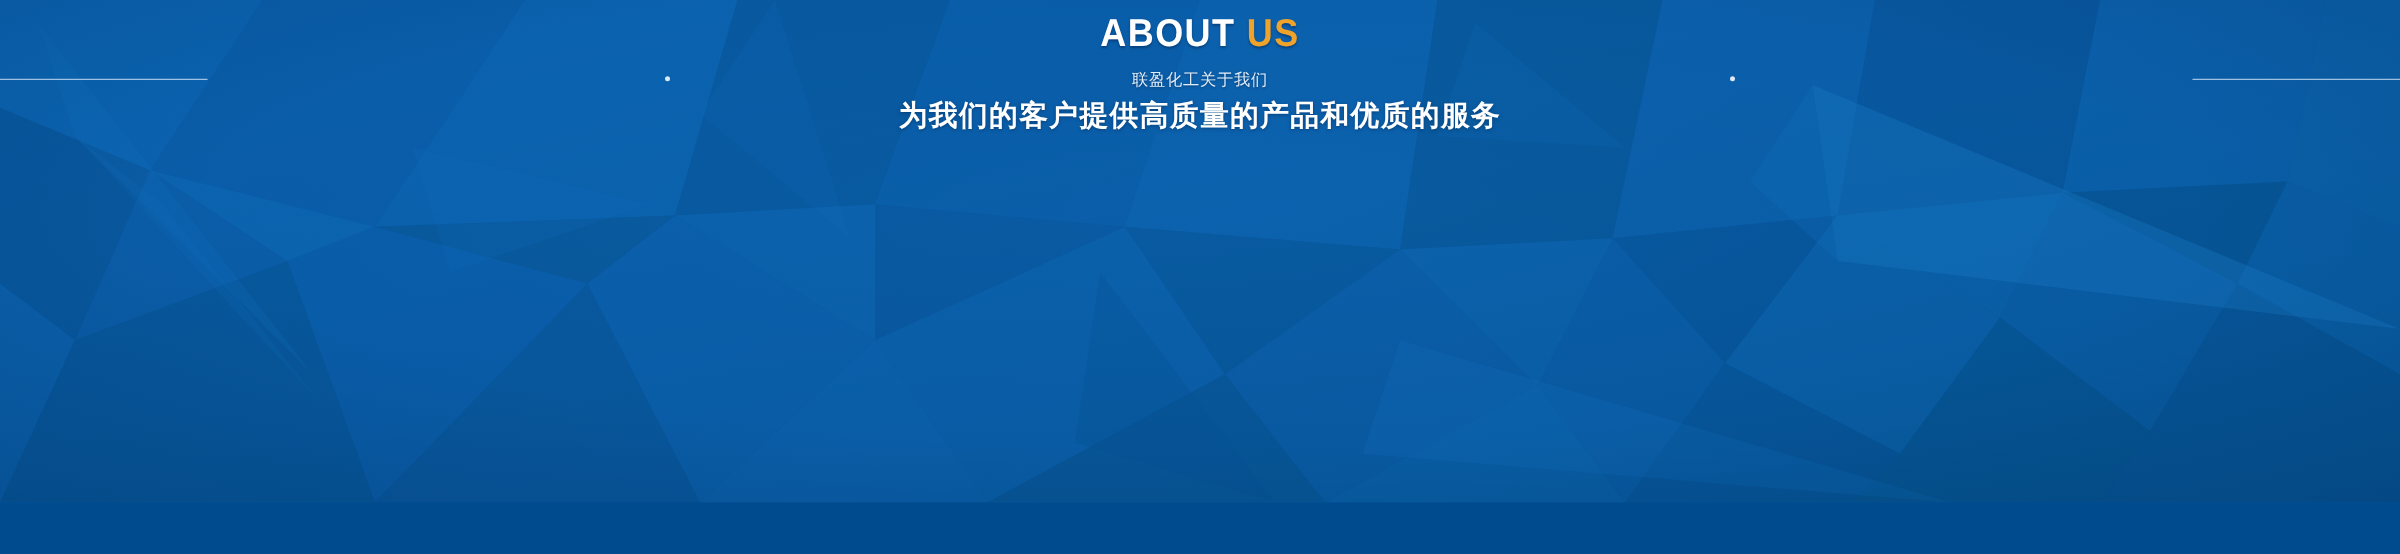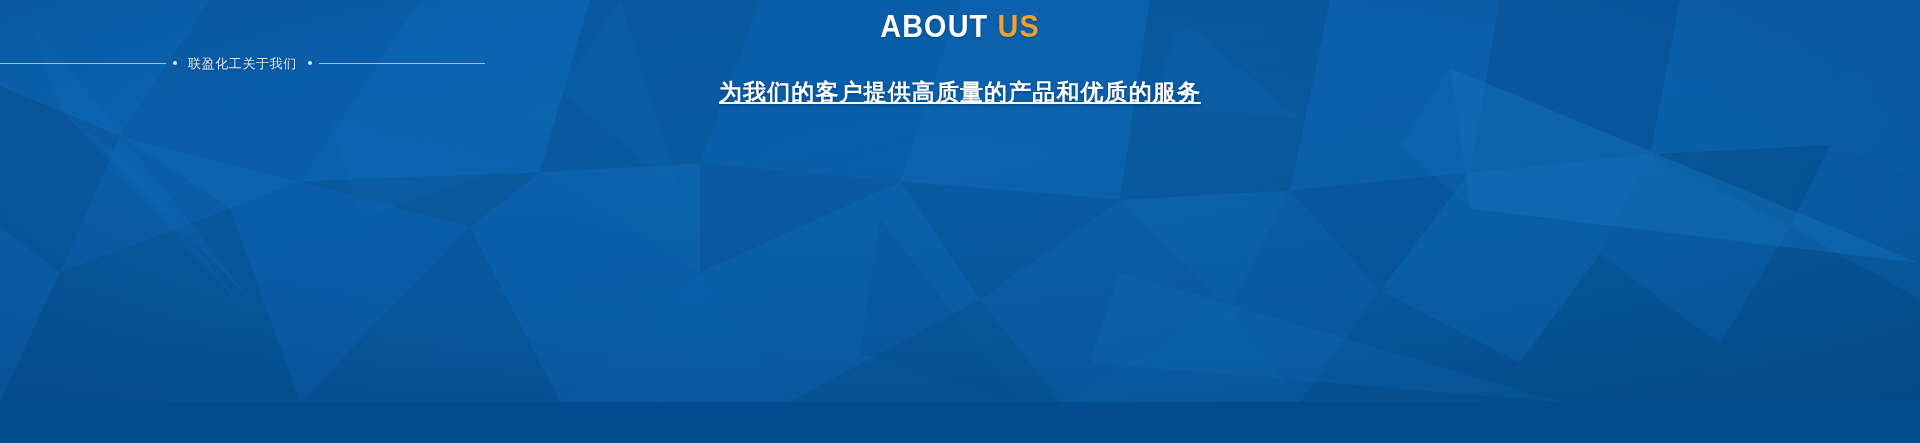--- a/index.html
+++ b/index.html
@@ -59,21 +59,21 @@
   .title-en .word-about {
     color: #ffffff;
   }
   .title-en .word-us {
     color: #efa32a;
   }
 
   .sub-row {
     display: flex;
     align-items: center;
-    justify-content: flex-start;
+    justify-content: space-between;
     margin-top: 14px;
     height: 14px;
   }
   .sub-line {
     width: 166px;
     height: 1px;
     background: rgba(216,232,248,0.72);
   }
   .sub-dot {
     width: 4px;
@@ -94,21 +94,20 @@
   }
 
   .headline {
     margin: 9px 0 0 0;
     color: #ffffff;
     font-size: 23px;
     font-weight: bold;
     letter-spacing: 1.1px;
     line-height: 1.2;
     text-shadow: 0 1px 3px rgba(0,32,74,0.5);
-    text-decoration: underline;
   }
 </style>
 </head>
 <body>
 
 <div class="banner">
 
   <svg class="poly-bg" viewBox="0 0 1920 443" preserveAspectRatio="none">
     <defs>
       <linearGradient id="baseGrad" x1="0" y1="0" x2="1" y2="1">

